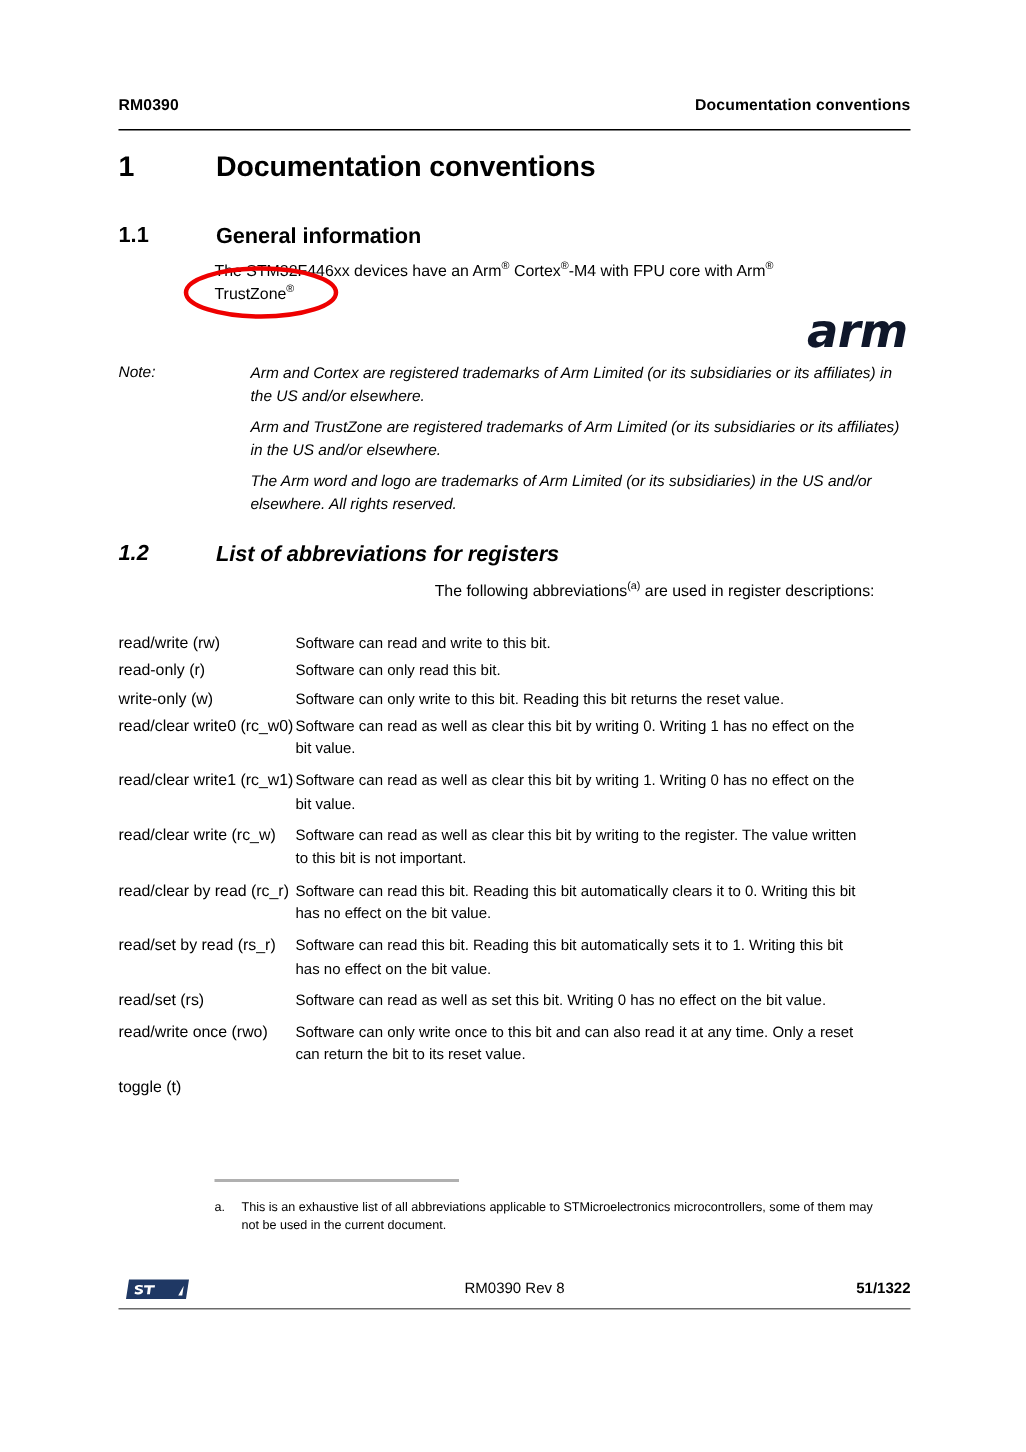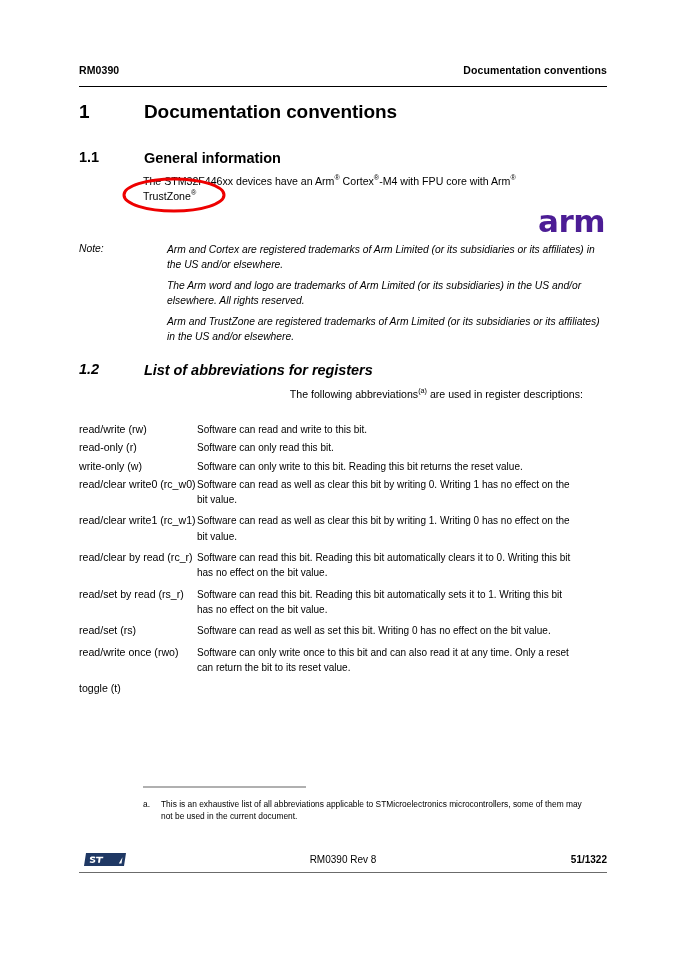--- a/index.html
+++ b/index.html
@@ -114,22 +114,23 @@
   }
 
   
   .arm-logo {
     position: absolute;
     left: 538px;
     top: 203px;
     font-size: 31px;
     font-weight: bold;
     letter-spacing: -0.5px;
-    color: #4c1d95;
+    color: #0f172a;
     font-family: "DejaVu Sans", sans-serif;
+    font-style: italic;
   }
 
   
   .note-block {
     position: absolute;
     left: 79px;
     top: 243px;
     width: 528px;
   }
   .note-label {
@@ -278,22 +279,22 @@
   <svg class="annot-ellipse" viewBox="0 0 104 36">
     <ellipse cx="52" cy="18" rx="50" ry="16"></ellipse>
   </svg>
 
   <div class="arm-logo">arm</div>
 
   <div class="note-block">
     <span class="note-label">Note:</span>
     <div class="note-body">
       <p>Arm and Cortex are registered trademarks of Arm Limited (or its subsidiaries or its affiliates) in the US and/or elsewhere.</p>
+      <p>Arm and TrustZone are registered trademarks of Arm Limited (or its subsidiaries or its affiliates) in the US and/or elsewhere.</p>
       <p>The Arm word and logo are trademarks of Arm Limited (or its subsidiaries) in the US and/or elsewhere. All rights reserved.</p>
-      <p>Arm and TrustZone are registered trademarks of Arm Limited (or its subsidiaries or its affiliates) in the US and/or elsewhere.</p>
     </div>
   </div>
 
   <div class="h2-row" id="h2-abbrev">
     <span class="h2-num">1.2</span><span class="h2-text">List of abbreviations for registers</span>
   </div>
 
   <div class="body-para" id="para-abbrev-intro">
     <span>The following abbreviations</span><sup>(a)</sup><span> are used in register descriptions:</span>
   </div>
@@ -311,20 +312,24 @@
       <span class="abbr-term">write-only (w)</span>
       <div class="abbr-desc">Software can only write to this bit. Reading this bit returns the reset value.</div>
     </div>
     <div class="abbr-row">
       <span class="abbr-term">read/clear write0 (rc_w0)</span>
       <div class="abbr-desc">Software can read as well as clear this bit by writing 0. Writing 1 has no effect on the bit value.</div>
     </div>
     <div class="abbr-row">
       <span class="abbr-term">read/clear write1 (rc_w1)</span>
       <div class="abbr-desc">Software can read as well as clear this bit by writing 1. Writing 0 has no effect on the bit value.</div>
+    </div>
+    <div class="abbr-row">
+      <span class="abbr-term">read/clear write (rc_w)</span>
+      <div class="abbr-desc">Software can read as well as clear this bit by writing to the register. The value written to this bit is not important.</div>
     </div>
     <div class="abbr-row">
       <span class="abbr-term">read/clear by read (rc_r)</span>
       <div class="abbr-desc">Software can read this bit. Reading this bit automatically clears it to 0. Writing this bit has no effect on the bit value.</div>
     </div>
     <div class="abbr-row">
       <span class="abbr-term">read/set by read (rs_r)</span>
       <div class="abbr-desc">Software can read this bit. Reading this bit automatically sets it to 1. Writing this bit has no effect on the bit value.</div>
     </div>
     <div class="abbr-row">

